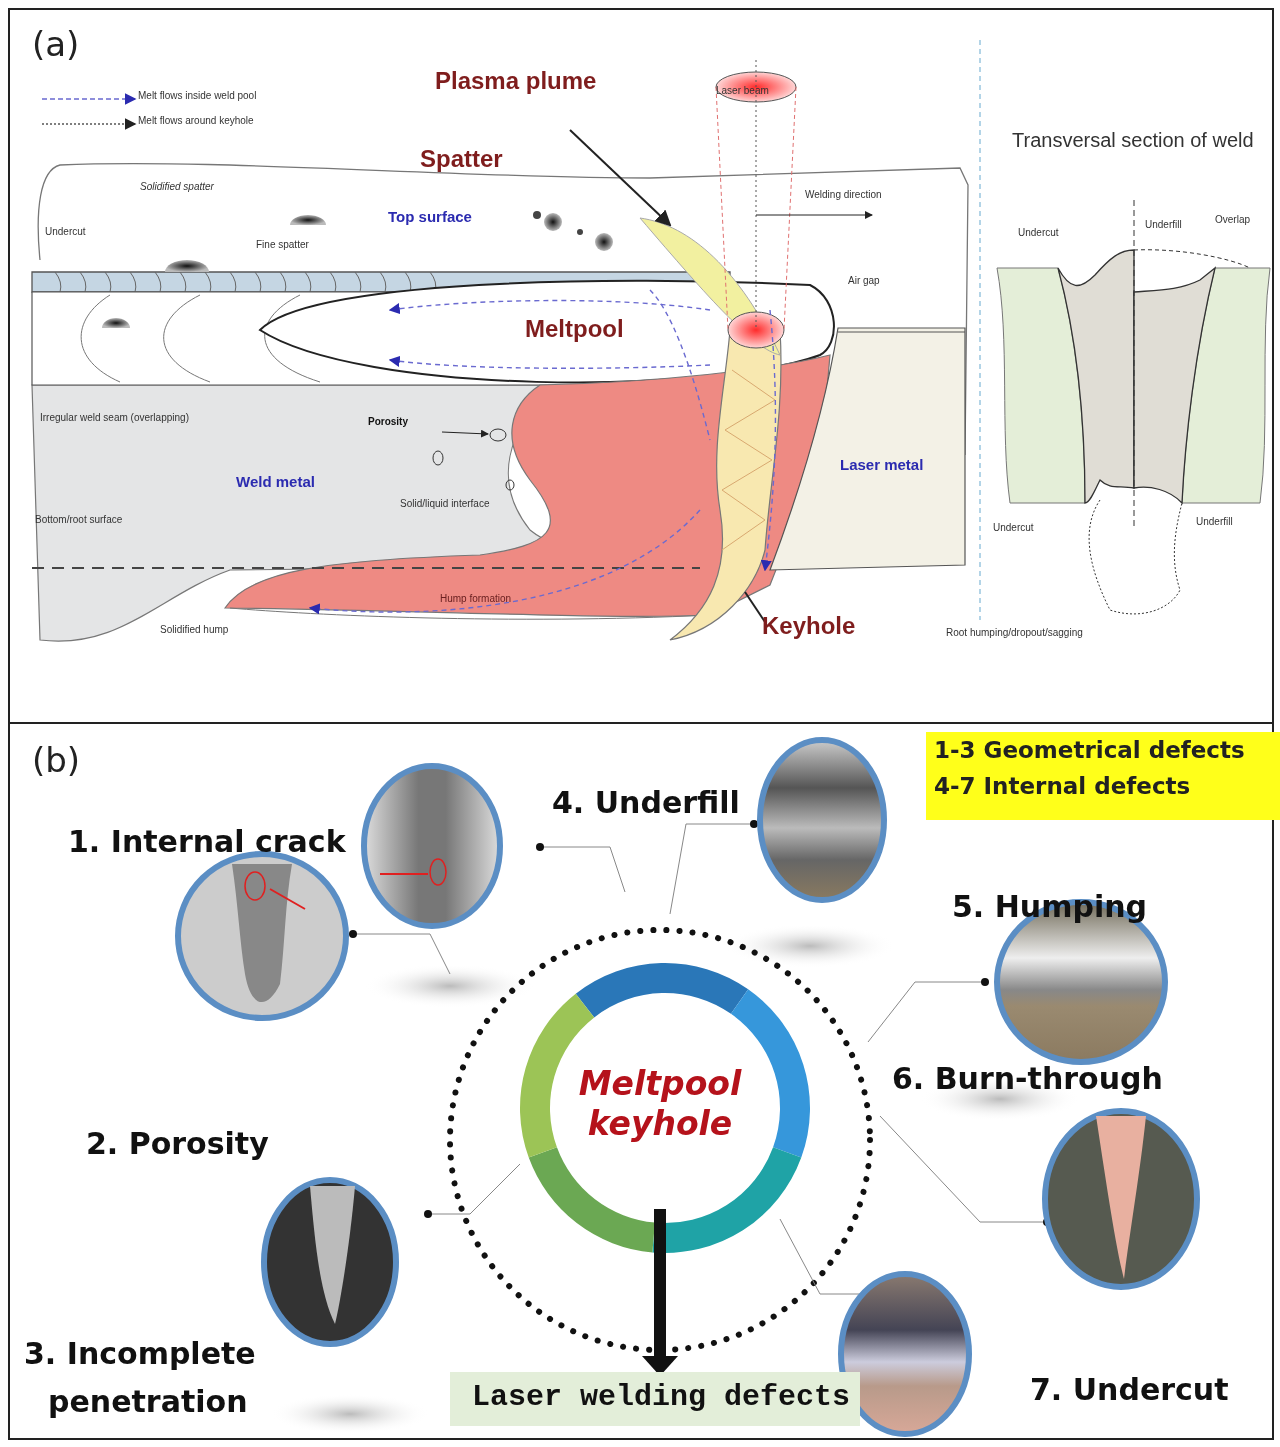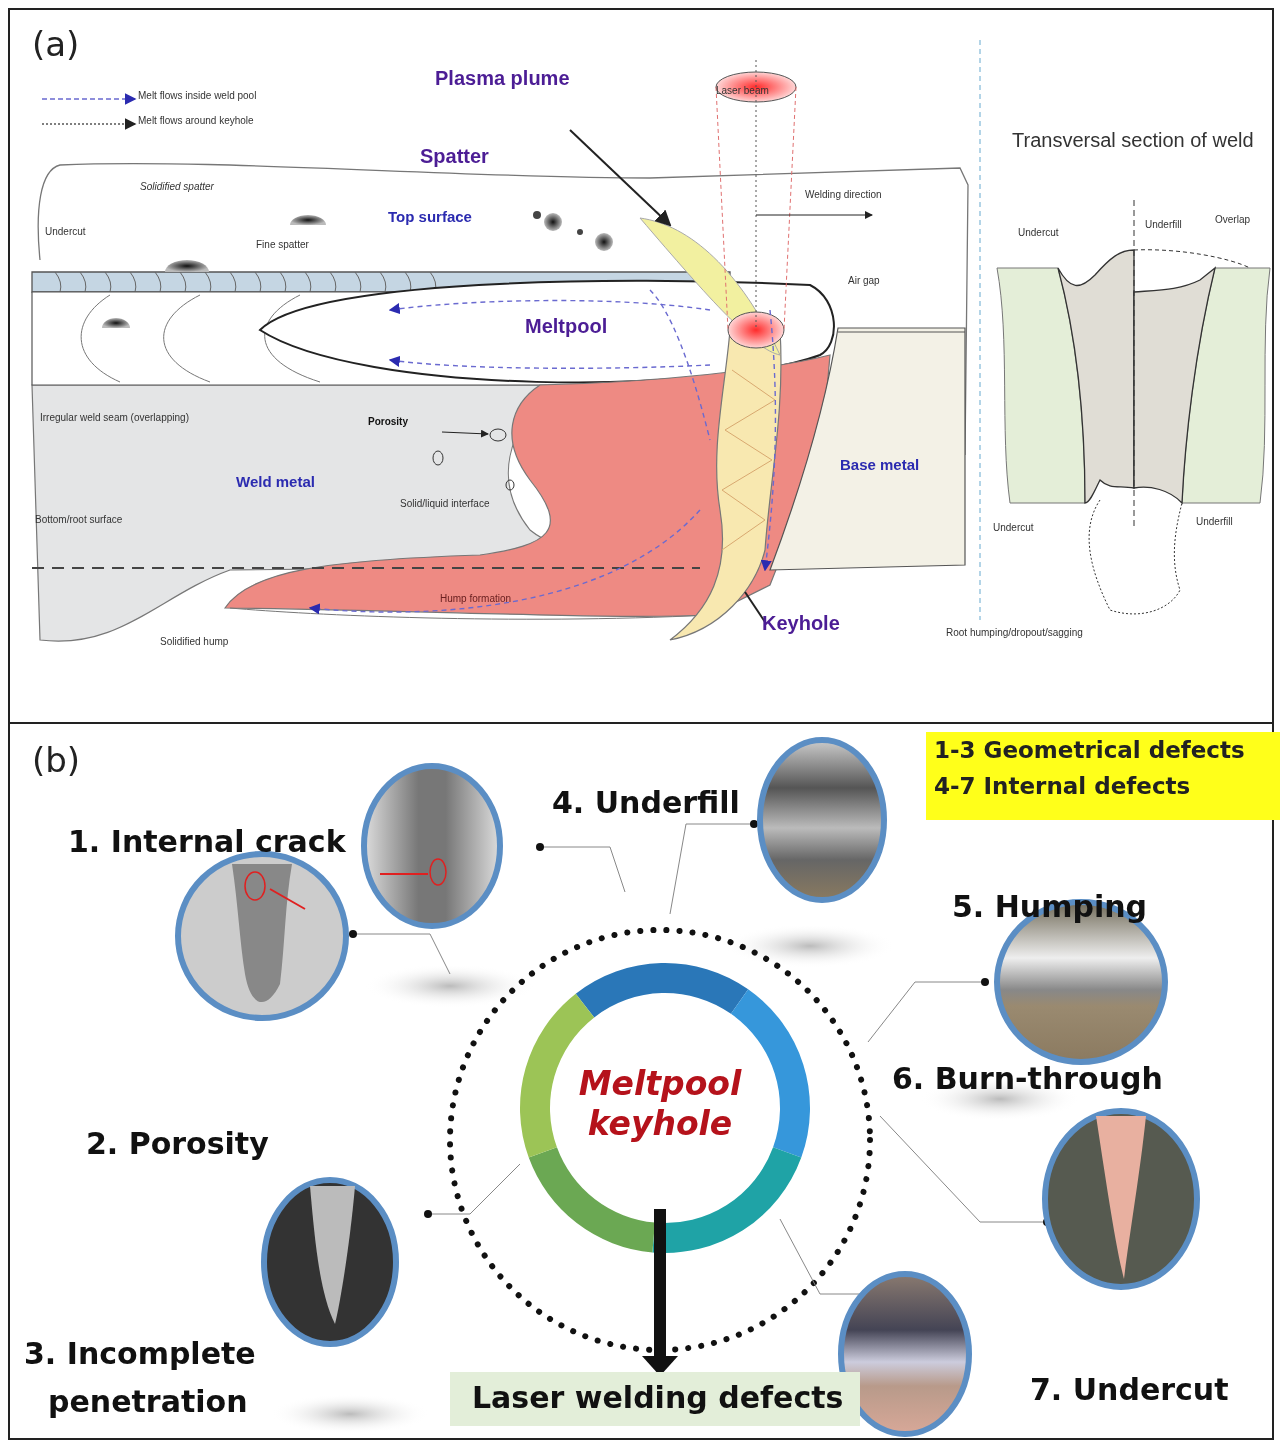--- a/index.html
+++ b/index.html
@@ -5,21 +5,21 @@
   html,body{margin:0;padding:0;background:#fff;}
   body{width:1280px;height:1447px;position:relative;overflow:hidden;font-family:"Liberation Sans",sans-serif;}
   .panel{position:absolute;border:2px solid #222;box-sizing:border-box;background:#fff;}
   #panel-a{left:8px;top:8px;width:1266px;height:716px;}
   #panel-b{left:8px;top:722px;width:1266px;height:718px;}
   svg{position:absolute;left:0;top:0;}
   .t{position:absolute;white-space:nowrap;}
   .plabel{font-family:"DejaVu Sans",sans-serif;font-size:34px;color:#222;}
   .small{font-size:10px;color:#333;}
   .blue{font-size:15px;font-weight:bold;color:#2b2bb0;text-align:right;}
-  .red{font-weight:bold;color:#4c1d95;font-size:20px;}
+  .red{font-weight:bold;color:#7f1d1d;font-size:24px;}
   .bigb{font-family:"DejaVu Sans",sans-serif;font-weight:bold;font-size:30px;color:#111;}
   .note{position:absolute;left:916px;top:8px;width:375px;height:88px;background:#ffff1a;}
   .note div{font-family:"DejaVu Sans",sans-serif;font-weight:bold;font-size:23px;color:#222;padding-left:8px;line-height:36px;}
   .outbox{position:absolute;left:440px;top:648px;width:410px;height:54px;background:#e3eed9;}
 </style>
 </head>
 <body>
 
 <div class="panel" id="panel-a">
   <svg width="1262" height="712">
@@ -139,34 +139,34 @@
   <div class="t small" style="left:128px;top:80px;">Melt flows inside weld pool</div>
   <div class="t small" style="left:128px;top:105px;">Melt flows around keyhole</div>
 
   <div class="t red" style="left:425px;top:57px;">Plasma plume</div>
   <div class="t red" style="left:410px;top:135px;">Spatter</div>
   <div class="t red" style="left:515px;top:305px;">Meltpool</div>
   <div class="t red" style="left:752px;top:602px;">Keyhole</div>
 
   <div class="t blue" style="left:378px;top:198px;">Top surface</div>
   <div class="t blue" style="left:226px;top:463px;">Weld metal</div>
-  <div class="t blue" style="left:830px;top:446px;">Base metal</div>
+  <div class="t blue" style="left:830px;top:446px;">Laser metal</div>
 
   <div class="t small" style="left:706px;top:75px;">Laser beam</div>
   <div class="t small" style="left:795px;top:179px;">Welding direction</div>
   <div class="t small" style="left:130px;top:171px;font-style:italic;">Solidified spatter</div>
   <div class="t small" style="left:246px;top:229px;">Fine spatter</div>
   <div class="t small" style="left:35px;top:216px;">Undercut</div>
   <div class="t small" style="left:838px;top:265px;">Air gap</div>
   <div class="t small" style="left:30px;top:402px;">Irregular weld seam (overlapping)</div>
   <div class="t small" style="left:358px;top:406px;font-weight:bold;color:#111;">Porosity</div>
   <div class="t small" style="left:390px;top:488px;">Solid/liquid interface</div>
   <div class="t small" style="left:25px;top:504px;">Bottom/root surface</div>
   <div class="t small" style="left:430px;top:583px;color:#6a2020;">Hump formation</div>
-  <div class="t small" style="left:150px;top:614px;margin-top:12px;">Solidified hump</div>
+  <div class="t small" style="left:150px;top:614px;">Solidified hump</div>
 
   <div class="t small" style="left:1002px;top:119px;font-size:20px;">Transversal section of weld</div>
   <div class="t small" style="left:1008px;top:217px;">Undercut</div>
   <div class="t small" style="left:1135px;top:209px;">Underfill</div>
   <div class="t small" style="left:1205px;top:204px;">Overlap</div>
   <div class="t small" style="left:983px;top:512px;">Undercut</div>
   <div class="t small" style="left:1186px;top:506px;">Underfill</div>
   <div class="t small" style="left:936px;top:617px;">Root humping/dropout/sagging</div>
 </div>
 
@@ -290,15 +290,15 @@
   <div class="t bigb" style="left:58px;top:100px;">1. Internal crack</div>
   <div class="t bigb" style="left:76px;top:402px;">2.  Porosity</div>
   <div class="t bigb" style="left:14px;top:612px;">3. Incomplete</div>
   <div class="t bigb" style="left:38px;top:660px;">penetration</div>
   <div class="t bigb" style="left:542px;top:17px;margin-top:44px;">4. Underfill</div>
   <div class="t bigb" style="left:942px;top:125px;margin-top:40px;">5. Humping</div>
   <div class="t bigb" style="left:882px;top:337px;">6. Burn-through</div>
   <div class="t bigb" style="left:1020px;top:648px;">7. Undercut</div>
 
   <div class="outbox">
-    <div class="t bigb" style="left:22px;top:8px;">Laser welding defects</div>
+    <div class="t bigb" style="left:22px;top:8px;font-family:Liberation Mono, monospace;">Laser welding defects</div>
   </div>
 </div>
 
 </body></html>

